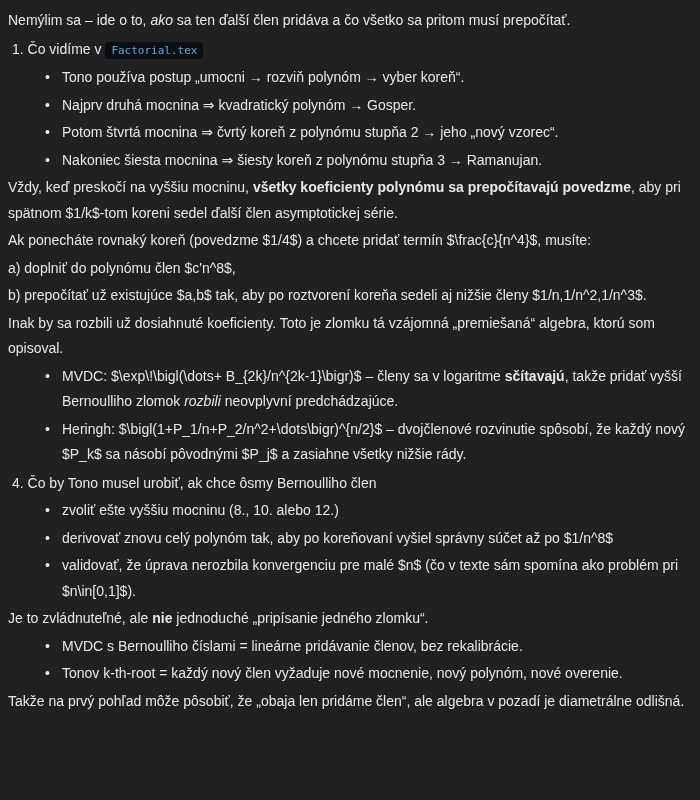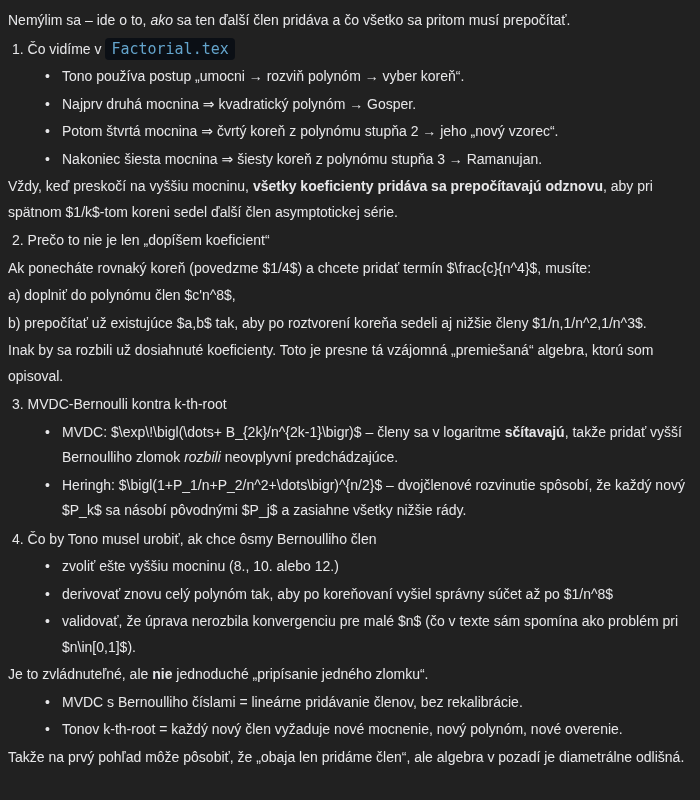--- a/index.html
+++ b/index.html
@@ -17,21 +17,21 @@
     font-family:"Liberation Sans",sans-serif;
     font-size:14px;
   }
   main{padding:6px 13px 0 8px;}
   p{margin:2px 0;line-height:25.5px;}
   p.heading{padding-left:4px;margin-top:3px;}
   strong{font-weight:700;}
   em{font-style:italic;}
   code{
     font-family:"DejaVu Sans Mono","Liberation Mono",monospace;
-    font-size:15px;
+    font-size:11px;
     color:var(--code-color);
     background:var(--code-bg);
     padding:2px 6px;
     border-radius:4px;
   }
   ul{margin:2px 0;padding:0 0 0 37px;list-style:none;}
   li{position:relative;padding-left:17px;margin:2px 0;line-height:25.5px;}
   li .marker{
     position:absolute;left:0;top:0;
     line-height:25.5px;
@@ -43,27 +43,25 @@
 
 <main>
     <p>Nemýlim sa – ide o to, <em>ako</em> sa ten ďalší člen pridáva a čo všetko sa pritom musí prepočítať.</p>
     <p class="heading">1. Čo vidíme v <code>Factorial.tex</code></p>
     <ul>
       <li><span class="marker">•</span>Tono používa postup „umocni → rozviň polynóm → vyber koreň“.</li>
       <li><span class="marker">•</span>Najprv druhá mocnina ⇒ kvadratický polynóm → Gosper.</li>
       <li><span class="marker">•</span>Potom štvrtá mocnina ⇒ čvrtý koreň z polynómu stupňa 2 → jeho „nový vzorec“.</li>
       <li><span class="marker">•</span>Nakoniec šiesta mocnina ⇒ šiesty koreň z polynómu stupňa 3 → Ramanujan.</li>
     </ul>
-    <p>Vždy, keď preskočí na vyššiu mocninu, <strong>všetky koeficienty pridáva sa prepočítavajú odznovu</strong>, aby pri spätnom $1/k$-tom koreni sedel ďalší člen asymptotickej série.</p>
-    <p class="heading">2. Prečo to nie je len „dopíšem koeficient“</p>
+    <p>Vždy, keď preskočí na vyššiu mocninu, <strong>všetky koeficienty polynómu sa prepočítavajú povedzme</strong>, aby pri spätnom $1/k$-tom koreni sedel ďalší člen asymptotickej série.</p>
     <p>Ak ponecháte rovnaký koreň (povedzme $1/4$) a chcete pridať termín $\frac{c}{n^4}$, musíte:</p>
     <p>a) doplniť do polynómu člen $c'n^8$,</p>
     <p>b) prepočítať už existujúce $a,b$ tak, aby po roztvorení koreňa sedeli aj nižšie členy $1/n,1/n^2,1/n^3$.</p>
-    <p>Inak by sa rozbili už dosiahnuté koeficienty. Toto je presne tá vzájomná „premiešaná“ algebra, ktorú som opisoval.</p>
-    <p class="heading">3. MVDC-Bernoulli kontra k-th-root</p>
+    <p>Inak by sa rozbili už dosiahnuté koeficienty. Toto je zlomku tá vzájomná „premiešaná“ algebra, ktorú som opisoval.</p>
     <ul>
       <li><span class="marker">•</span>MVDC: $\exp\!\bigl(\dots+ B_{2k}/n^{2k-1}\bigr)$ – členy sa v logaritme <strong>sčítavajú</strong>, takže pridať vyšší Bernoulliho zlomok <em>rozbili</em> neovplyvní predchádzajúce.</li>
       <li><span class="marker">•</span>Heringh: $\bigl(1+P_1/n+P_2/n^2+\dots\bigr)^{n/2}$ – dvojčlenové rozvinutie spôsobí, že každý nový $P_k$ sa násobí pôvodnými $P_j$ a zasiahne všetky nižšie rády.</li>
     </ul>
     <p class="heading">4. Čo by Tono musel urobiť, ak chce ôsmy Bernoulliho člen</p>
     <ul>
       <li><span class="marker">•</span>zvoliť ešte vyššiu mocninu (8., 10. alebo 12.)</li>
       <li><span class="marker">•</span>derivovať znovu celý polynóm tak, aby po koreňovaní vyšiel správny súčet až po $1/n^8$</li>
       <li><span class="marker">•</span>validovať, že úprava nerozbila konvergenciu pre malé $n$ (čo v texte sám spomína ako problém pri $n\in[0,1]$).</li>
     </ul>

